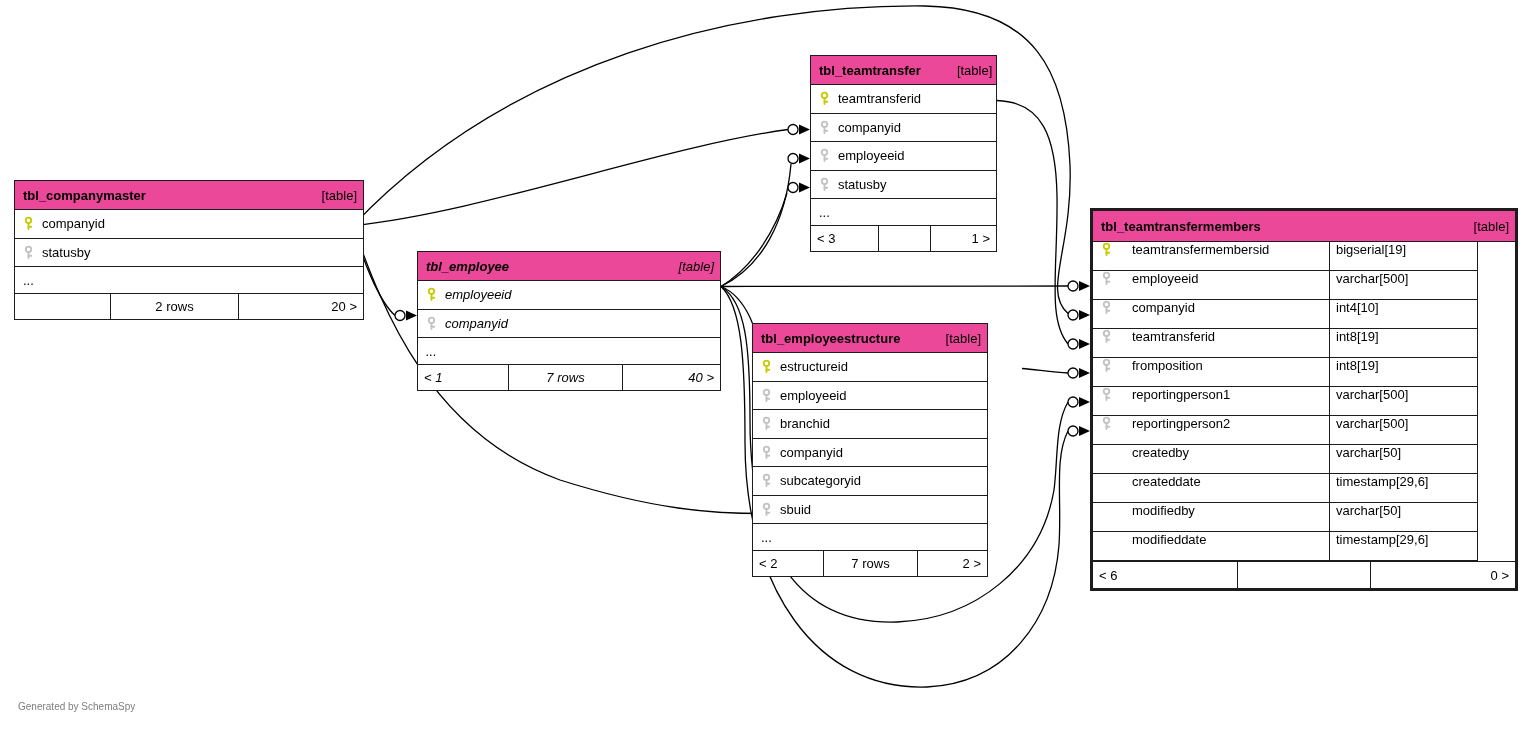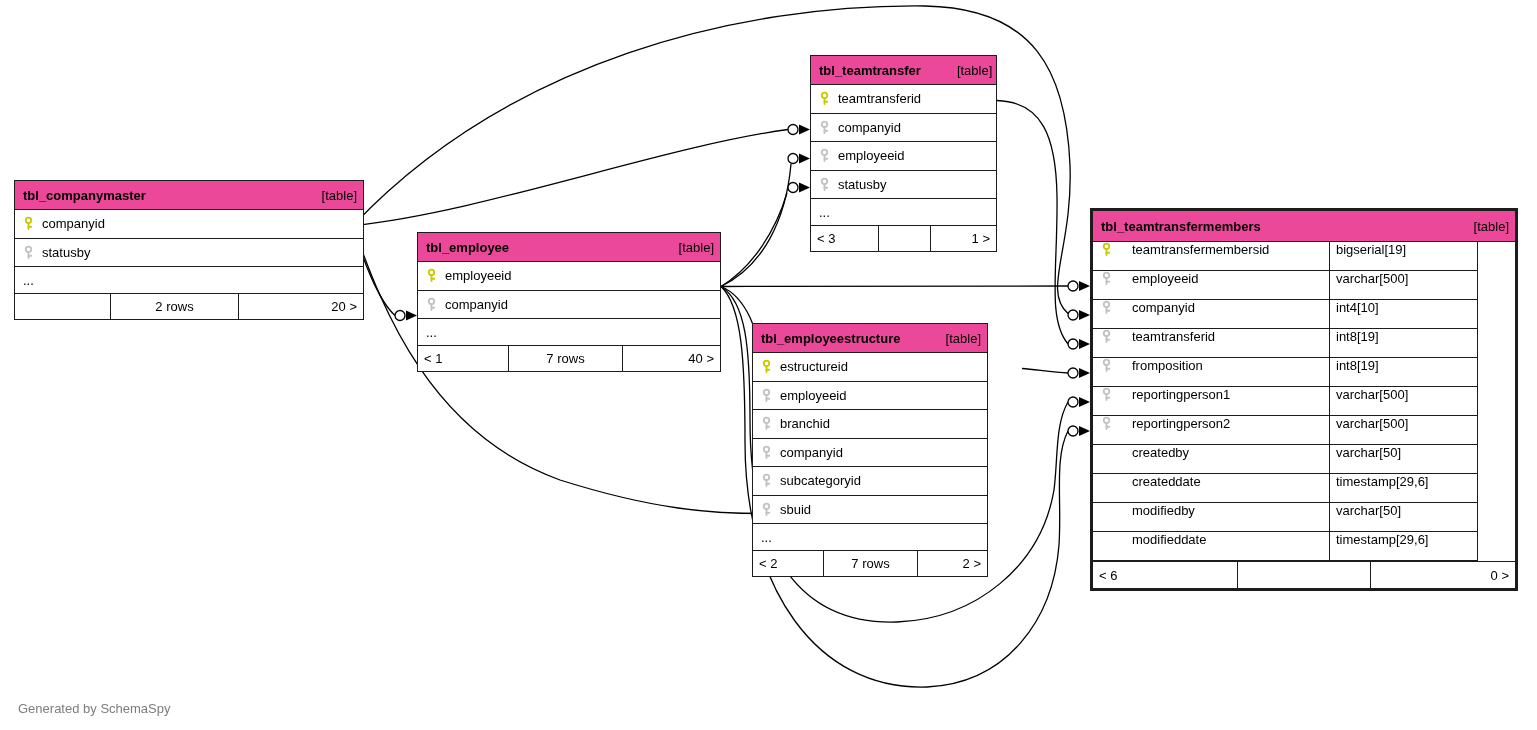--- a/index.html
+++ b/index.html
@@ -33,33 +33,33 @@
   
   .mrow{display:flex;height:29px;}
   .mcell{display:flex;align-items:flex-start;box-sizing:border-box;border-bottom:1.5px solid #1c1c1c;border-right:1.5px solid #1c1c1c;height:29px;gap:12px;}
   .mname{width:237px;padding-left:8px;}
   .mtype{width:148px;padding-left:6px;}
   .mrow:last-of-type .mcell{border-bottom:none;}
   .tbl.emph .tfoot{border-top:1.5px solid #1c1c1c;height:26px;}
 
   
   #t-companymaster{left:14px;top:180px;width:350px;}
-  #t-employee{left:417px;top:232px;width:304px;}
+  #t-employee{left:417px;top:251px;width:304px;font-style:italic;}
   #t-teamtransfer{left:810px;top:55px;width:187px;}
   #t-employeestructure{left:752px;top:323px;width:236px;}
   #t-teamtransfermembers{left:1090px;top:208px;width:428px;}
 
   
   #t-companymaster .f0{width:96px;} #t-companymaster .f1{width:128px;} #t-companymaster .f2{flex:1;}
   #t-employee .f0{width:91px;} #t-employee .f1{width:114px;} #t-employee .f2{flex:1;}
   #t-teamtransfer .f0{width:68px;} #t-teamtransfer .f1{width:52px;} #t-teamtransfer .f2{flex:1;}
   #t-employeestructure .f0{width:71px;} #t-employeestructure .f1{width:94px;} #t-employeestructure .f2{flex:1;}
   #t-teamtransfermembers .f0{width:145px;} #t-teamtransfermembers .f1{width:133px;} #t-teamtransfermembers .f2{flex:1;}
 
-  .credit{position:absolute;left:18px;top:701px;font-size:13px;color:#7d7d7d;z-index:2;}
+  .credit{position:absolute;left:18px;top:701px;font-size:10px;color:#7d7d7d;z-index:2;}
 </style>
 </head>
 <body>
 
 <svg class="wires" width="1537" height="730" viewBox="0 0 1537 730">
   <path d="M 353 225.5 C 480 213, 665 146, 788 129.5"></path>
   <path d="M 353 225.5 C 510 60, 740 4, 925 6 C 1035 8, 1066 72, 1070 165 C 1073 248, 1042 291, 1068 313.5"></path>
   <path d="M 353 225.5 C 362 258, 378 300, 395 315.5"></path>
   <path d="M 353 225.5 C 383 312, 432 434, 560 480 C 655 510, 712 513.5, 764 513.5"></path>
   <path d="M 721 286.5 C 763 266, 786 220, 791 164"></path>

